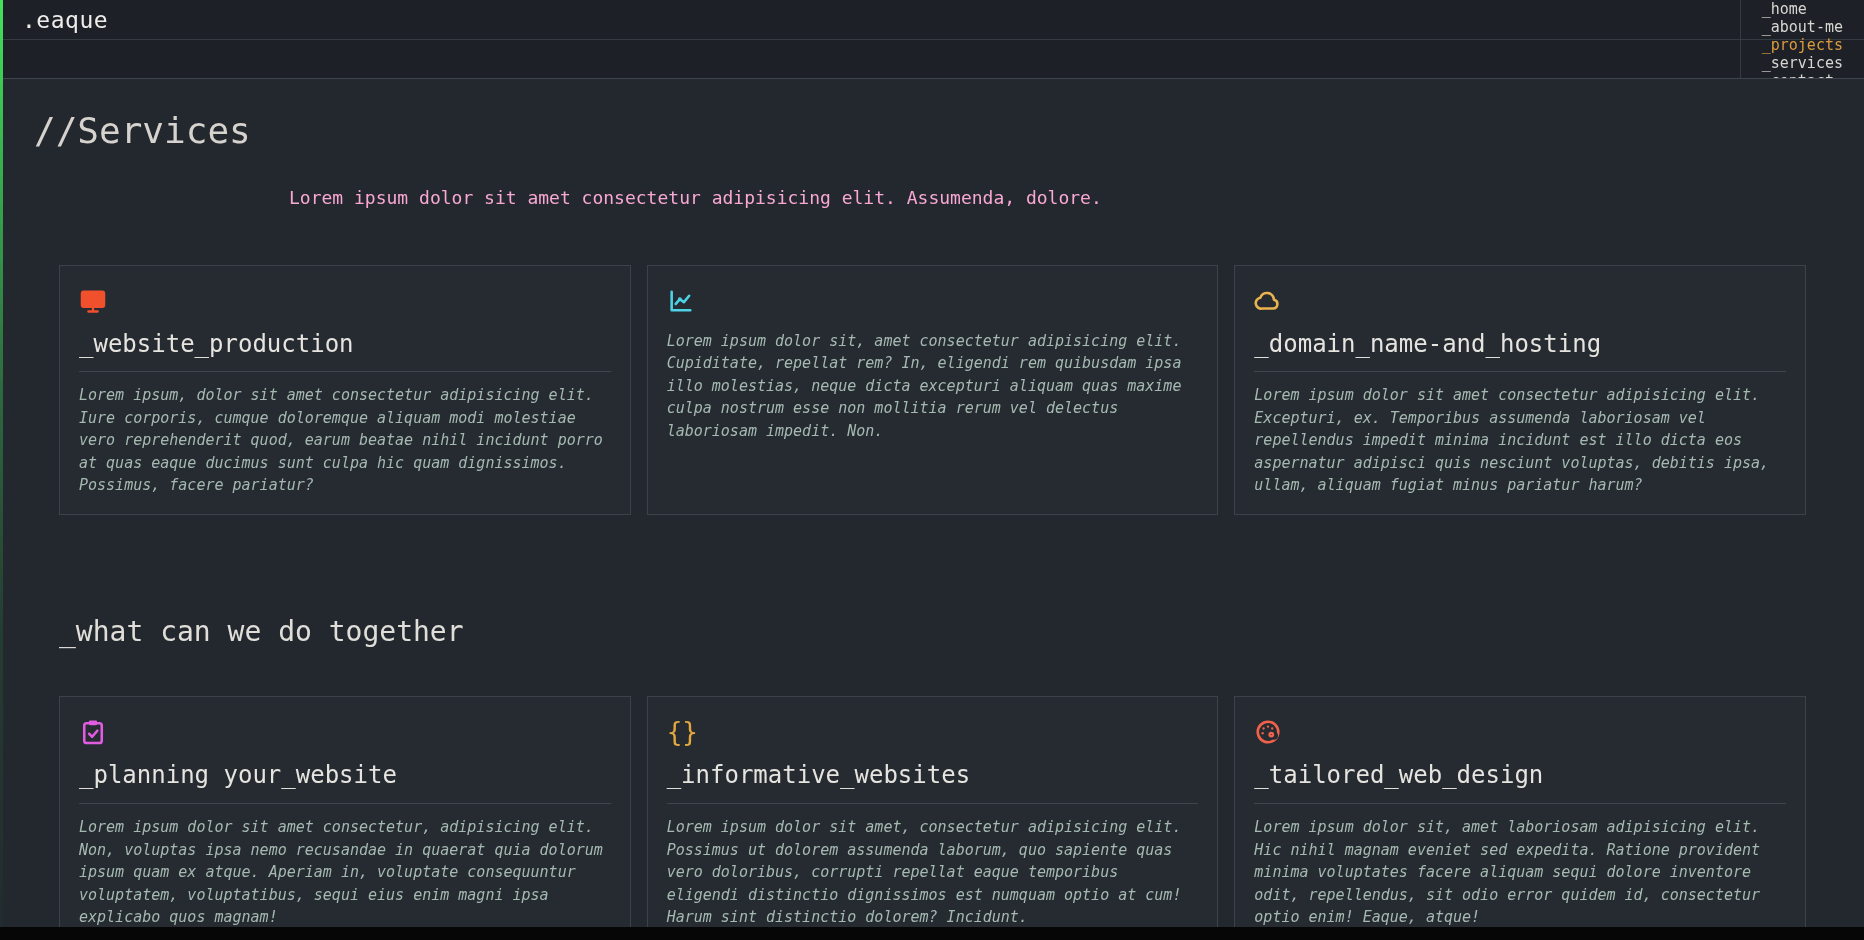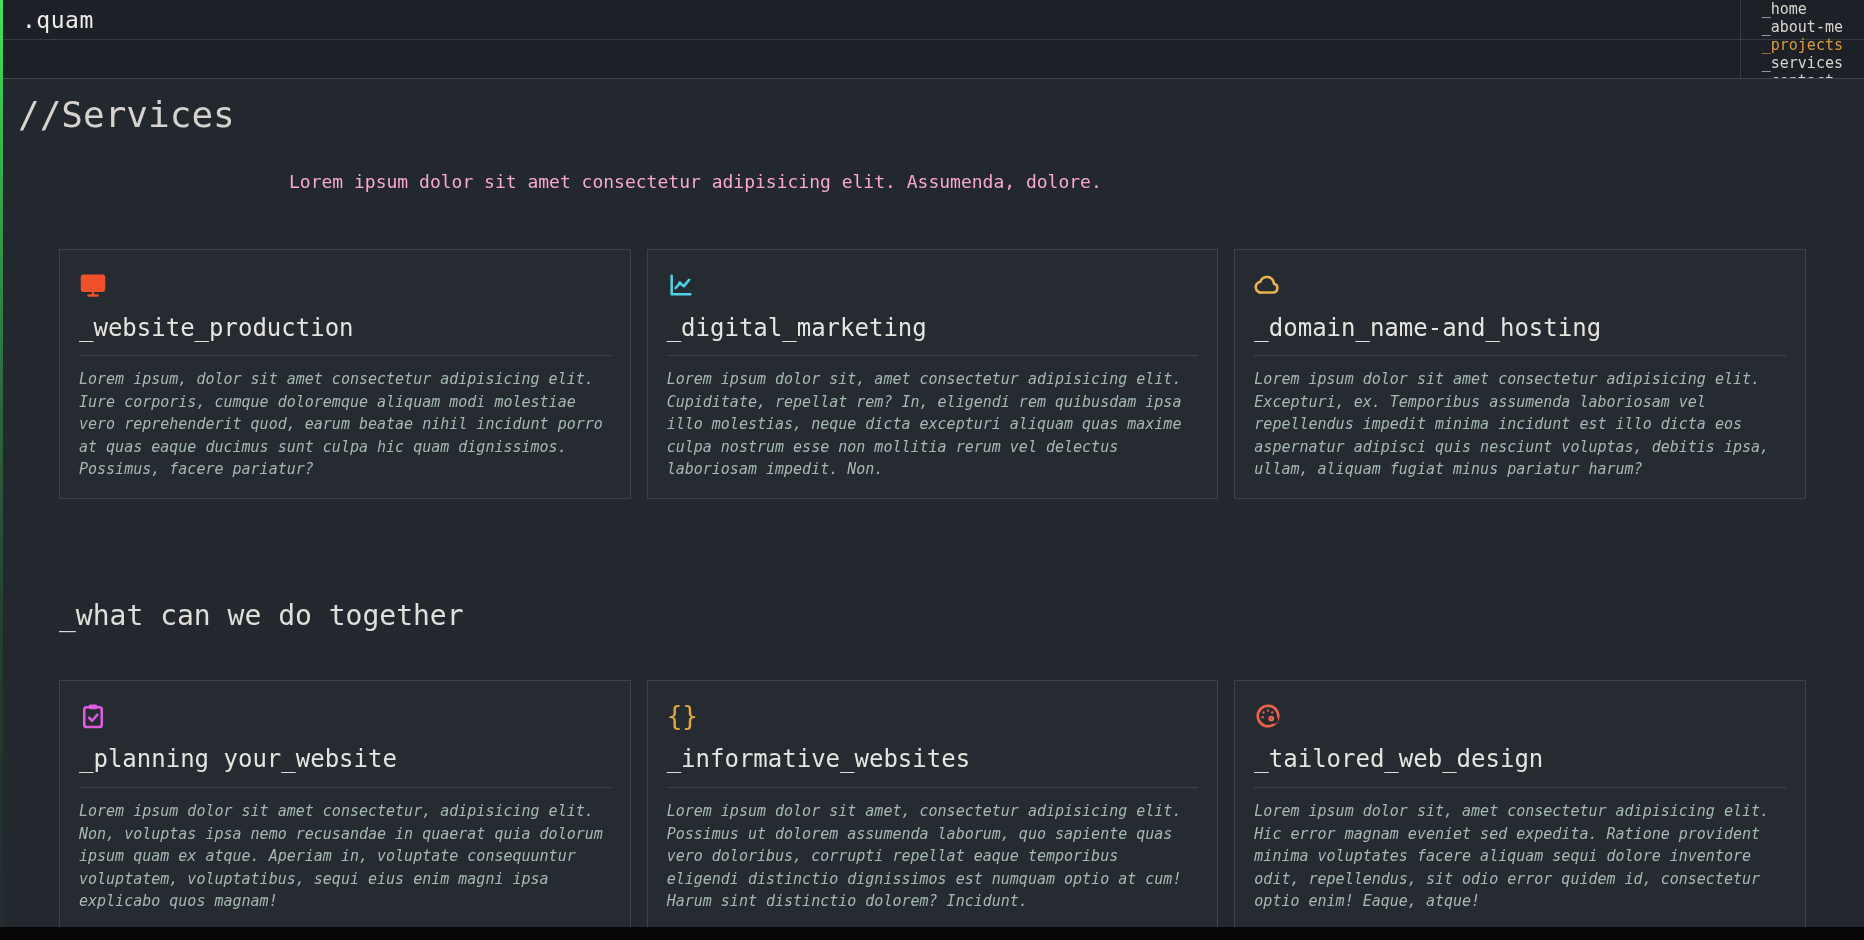--- a/index.html
+++ b/index.html
@@ -13,21 +13,21 @@
   .logo { display:flex; align-items:center; font-size:23px; color:#efede9; letter-spacing:.5px; cursor:pointer; }
   .nav { margin-left:auto; display:flex; align-items:stretch;flex-direction:column; }
   .nav-item { display:flex; align-items:center; padding:0 21px; font-size:15px; color:#d8d6d1;
               border-left:1px solid #353b43; cursor:pointer; text-decoration:none; }
   .nav-item.active { color:#dd9b3e; }
 
   .header-gap { height:38px; background:#1d2127; }
 
   
   .content { position:relative; height:849px; background:#23272e; border-top:1px solid #3e444c; overflow:hidden; }
-  .page-title { margin:0; padding:14px 0 0 18px; font-size:36px; font-weight:400; line-height:1.2; color:#d6d3ce; }
+  .page-title { margin:16px; padding:14px 0 0 18px; font-size:36px; font-weight:400; line-height:1.2; color:#d6d3ce; }
   .page-subtitle { margin:17px; padding:17px 0 0 272px; font-size:18px; line-height:1.3; color:#f9a8d4; }
 
   .cards { display:grid; grid-template-columns:repeat(3,1fr); gap:16px; margin:55px 58px 0 59px; }
   .card { background:#262b32; border:1px solid #3c424a; padding:21px 19px 17px; }
   .card-icon { height:28px; margin-bottom:15px; }
   .card-icon svg { display:block; }
   .glyph-icon { font-size:26px; line-height:28px; font-weight:400; }
   .card-title { margin:0 0 12px; padding-bottom:13px; font-size:24px; font-weight:400; line-height:1.2;
                 color:#e6e4df; border-bottom:1px solid #3f454d; }
   .card-desc { margin:0; font-size:15px; line-height:22.5px; color:#a5b9b1;font-style:italic; }
@@ -41,21 +41,21 @@
   .left-accent { position:absolute; left:0; top:0; width:3px; height:927px; z-index:20;
     background:linear-gradient(180deg,#43e25c 0%,#38b54e 16%,rgba(52,150,74,.6) 42%,
                rgba(42,110,58,.3) 68%,rgba(30,75,45,.12) 100%); }
 </style>
 </head>
 <body>
 
 <div class="page">
 
   <header class="topbar">
-    <div class="logo">.quam</div>
+    <div class="logo">.eaque</div>
     <nav class="nav">
       <a class="nav-item">_home</a>
       <a class="nav-item">_about-me</a>
       <a class="nav-item active">_projects</a>
       <a class="nav-item">_services</a>
       <a class="nav-item">_contact</a>
     </nav>
   </header>
 
   <div class="header-gap"></div>
@@ -79,21 +79,20 @@
       </article>
 
       <article class="card">
         <div class="card-icon" style="color: rgb(78, 211, 230);">
           <svg width="28" height="28" viewBox="0 0 24 24" fill="none" stroke="currentColor" stroke-width="2.2" stroke-linecap="round" stroke-linejoin="round">
             <path d="M4 4v16h16"></path>
             <path d="M7.5 14.5l3.5-4 3.5 2.5 4.5-5.5"></path>
             <circle cx="11" cy="10.5" r="0.6" fill="currentColor"></circle>
           </svg>
         </div>
-        <h3 class="card-title">_digital_marketing</h3>
         <p class="card-desc">Lorem ipsum dolor sit, amet consectetur adipisicing elit. Cupiditate, repellat rem? In, eligendi rem quibusdam ipsa illo molestias, neque dicta excepturi aliquam quas maxime culpa nostrum esse non mollitia rerum vel delectus laboriosam impedit. Non.</p>
       </article>
 
       <article class="card">
         <div class="card-icon" style="color: rgb(233, 180, 78);">
           <svg width="28" height="28" viewBox="0 0 24 24" fill="none" stroke="currentColor" stroke-width="2.2" stroke-linecap="round" stroke-linejoin="round">
             <path d="M7 18.5h9.2a3.8 3.8 0 0 0 .9-7.5A6 6 0 0 0 5.4 9.2 3.9 3.9 0 0 0 7 18.5z"></path>
           </svg>
         </div>
         <h3 class="card-title">_domain_name-and_hosting</h3>
@@ -130,21 +129,21 @@
             <circle cx="12" cy="12" r="8.8"></circle>
             <circle cx="17.2" cy="15.2" r="3.4" fill="#262b32" stroke="none"></circle>
             <circle cx="14.8" cy="14.2" r="1.5" stroke-width="2"></circle>
             <circle cx="8.2" cy="9" r="1" fill="currentColor" stroke="none"></circle>
             <circle cx="12" cy="7.4" r="1" fill="currentColor" stroke="none"></circle>
             <circle cx="15.6" cy="9" r="1" fill="currentColor" stroke="none"></circle>
             <circle cx="7.4" cy="13" r="1" fill="currentColor" stroke="none"></circle>
           </svg>
         </div>
         <h3 class="card-title">_tailored_web_design</h3>
-        <p class="card-desc">Lorem ipsum dolor sit, amet consectetur adipisicing elit. Hic error magnam eveniet sed expedita. Ratione provident minima voluptates facere aliquam sequi dolore inventore odit, repellendus, sit odio error quidem id, consectetur optio enim! Eaque, atque!</p>
+        <p class="card-desc">Lorem ipsum dolor sit, amet laboriosam adipisicing elit. Hic nihil magnam eveniet sed expedita. Ratione provident minima voluptates facere aliquam sequi dolore inventore odit, repellendus, sit odio error quidem id, consectetur optio enim! Eaque, atque!</p>
       </article>
 
     </section>
   </main>
 
   <div class="bottom-strip"></div>
   <div class="left-accent"></div>
 </div>
 
 </body></html>

